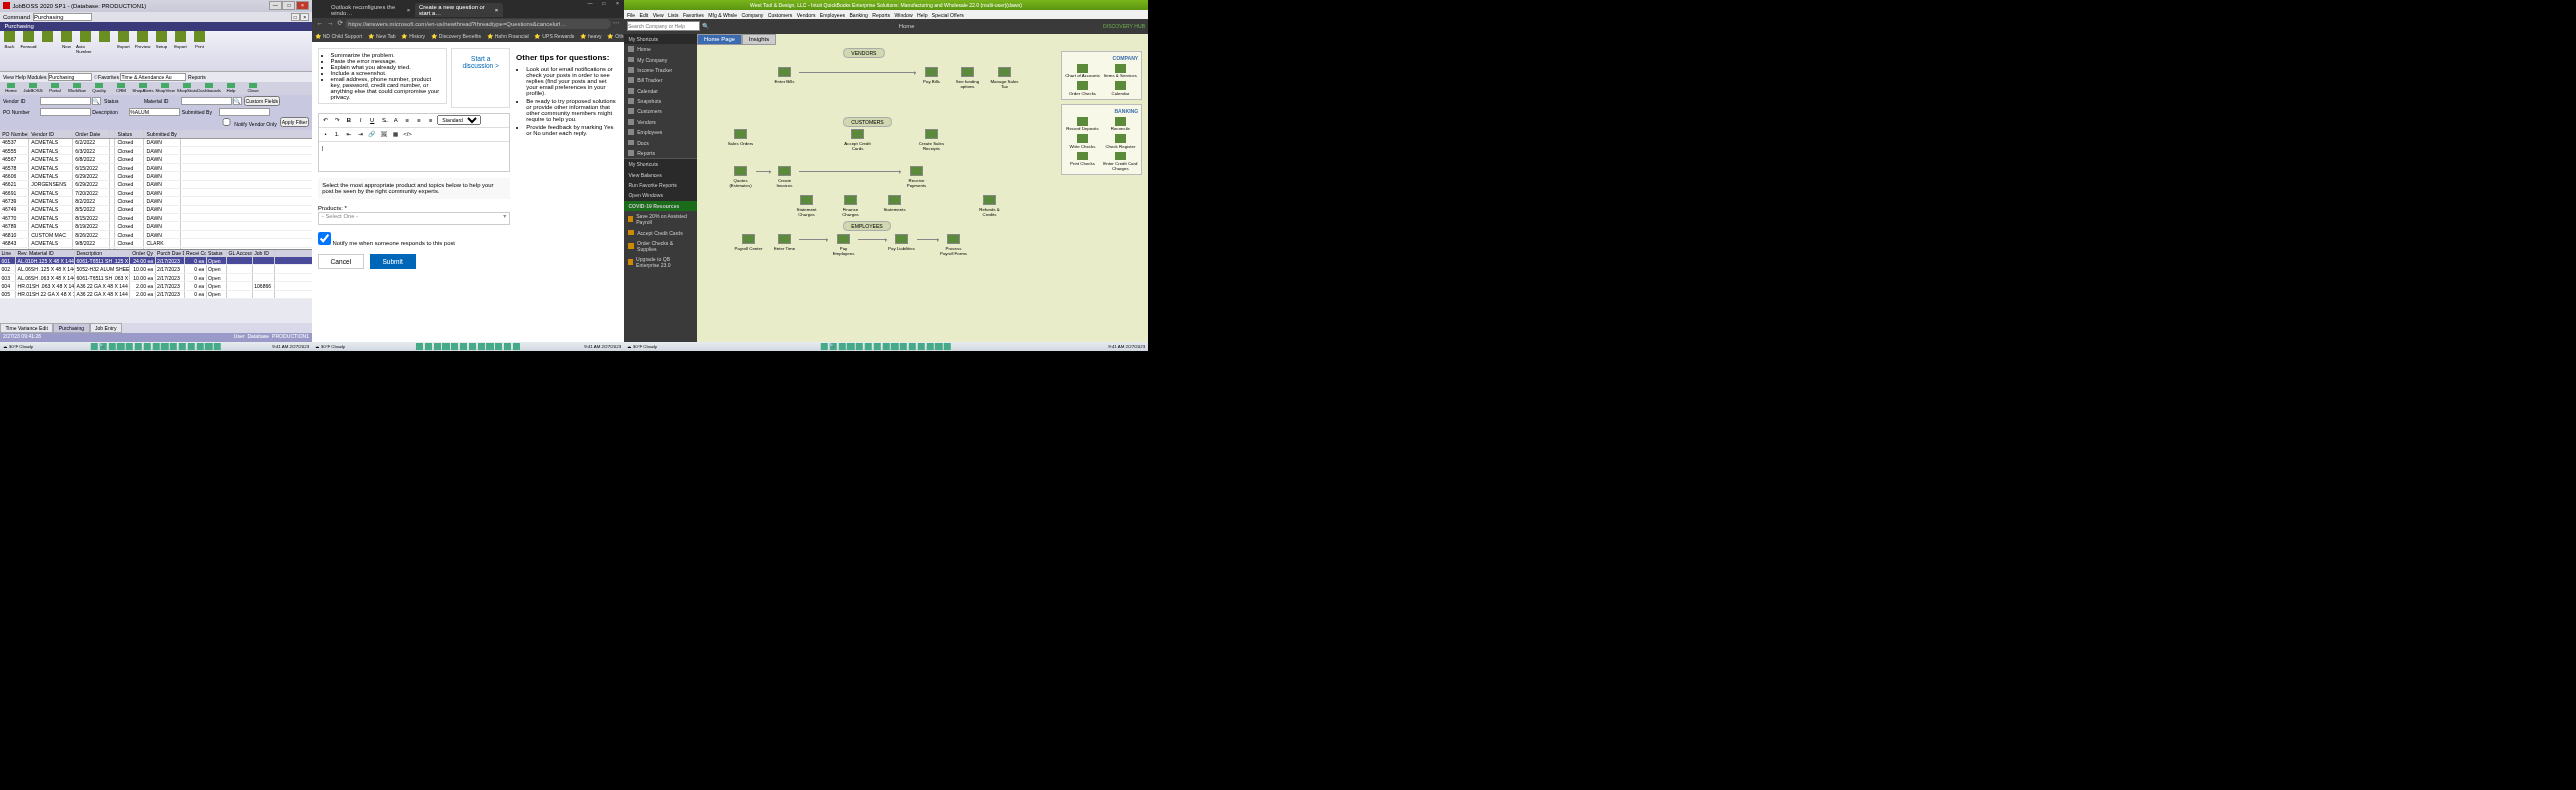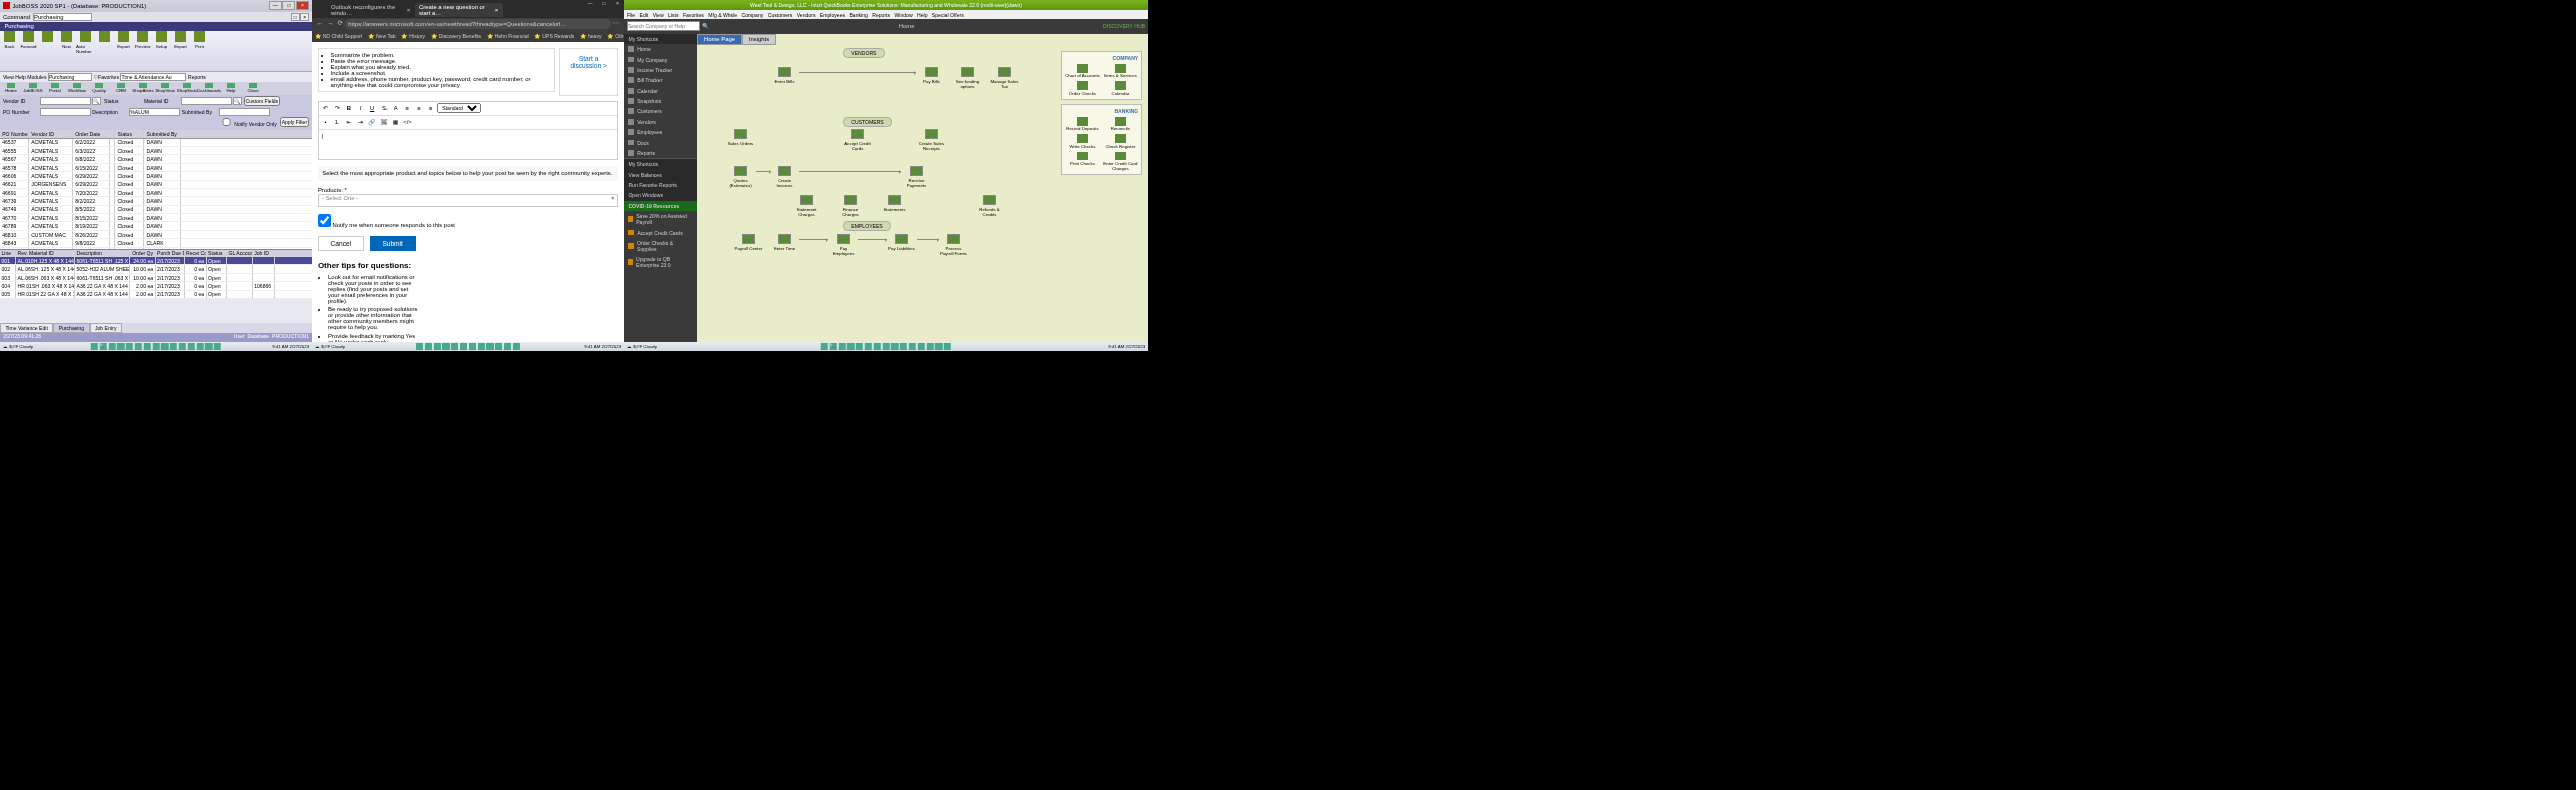--- a/index.html
+++ b/index.html
@@ -53,21 +53,21 @@
 
 .edge-top { height: 17.6px; background: #2b2b2b; display: flex; }
 .edge-tab { height: 14.6px; margin-top: 2.9px; padding: 1.5px 4.4px; font-size: 5.9px; color: #ccc; display: flex; align-items: center; max-width: 88px; border-radius: 2.9px 2.9px 0 0; }
 .edge-tab.active { background: #3b3b3b; color: #fff; }
 .edge-tab .x { margin-left: 2.9px; }
 .edge-addr { height: 13px; background: #3b3b3b; display: flex; align-items: center; padding: 0 2.9px; }
 .edge-addr .navbtn { width: 10.2px; height: 10.2px; color: #ccc; font-size: 6.6px; text-align: center; }
 .edge-addr input { flex: 1; height: 10.2px; background: #4b4b4b; border: none; color: #ccc; font-size: 5.9px; padding: 0 2.9px; border-radius: 5.1px; }
 .edge-bm { height: 11.7px; background: #3b3b3b; display: flex; align-items: center; padding: 0 2.9px; font-size: 5.1px; color: #ccc; overflow: hidden; }
 .edge-bm span { margin-right: 5.9px; white-space: nowrap; }
-.ms-content { padding: 5.9px; display: flex; gap: 5.9px; font-size: 5.9px; flex-direction: column; }
+.ms-content { padding: 5.9px; display: flex; gap: 5.9px; font-size: 5.9px; }
 .ms-main { flex: 1; }
 .ms-side { width: 102px; }
 .ms-tips { border: 0.7px solid #ddd; padding: 2.9px; margin-bottom: 4.4px; }
 .ms-tips ul { padding-left: 8.8px; }
 .ms-editor { border: 0.7px solid #ccc; min-height: 59px; }
 .ms-toolbar { border-bottom: 0.7px solid #ddd; padding: 1.5px; display: flex; flex-wrap: wrap; gap: 1.5px; }
 .ms-tbtn { width: 10.2px; height: 10.2px; border: 0.7px solid transparent; font-size: 5.9px; text-align: center; line-height: 8.8px; }
 .ms-select { height: 13px; border: 0.7px solid #ccc; width: 100%; font-size: 5.9px; padding: 0 2.9px; color: #888; }
 .ms-btn { padding: 2.9px 11.7px; font-size: 6.6px; border: 0.7px solid #ccc; background: #fff; }
 .ms-btn.primary { background: #0067b8; color: #fff; border-color: #0067b8; }

